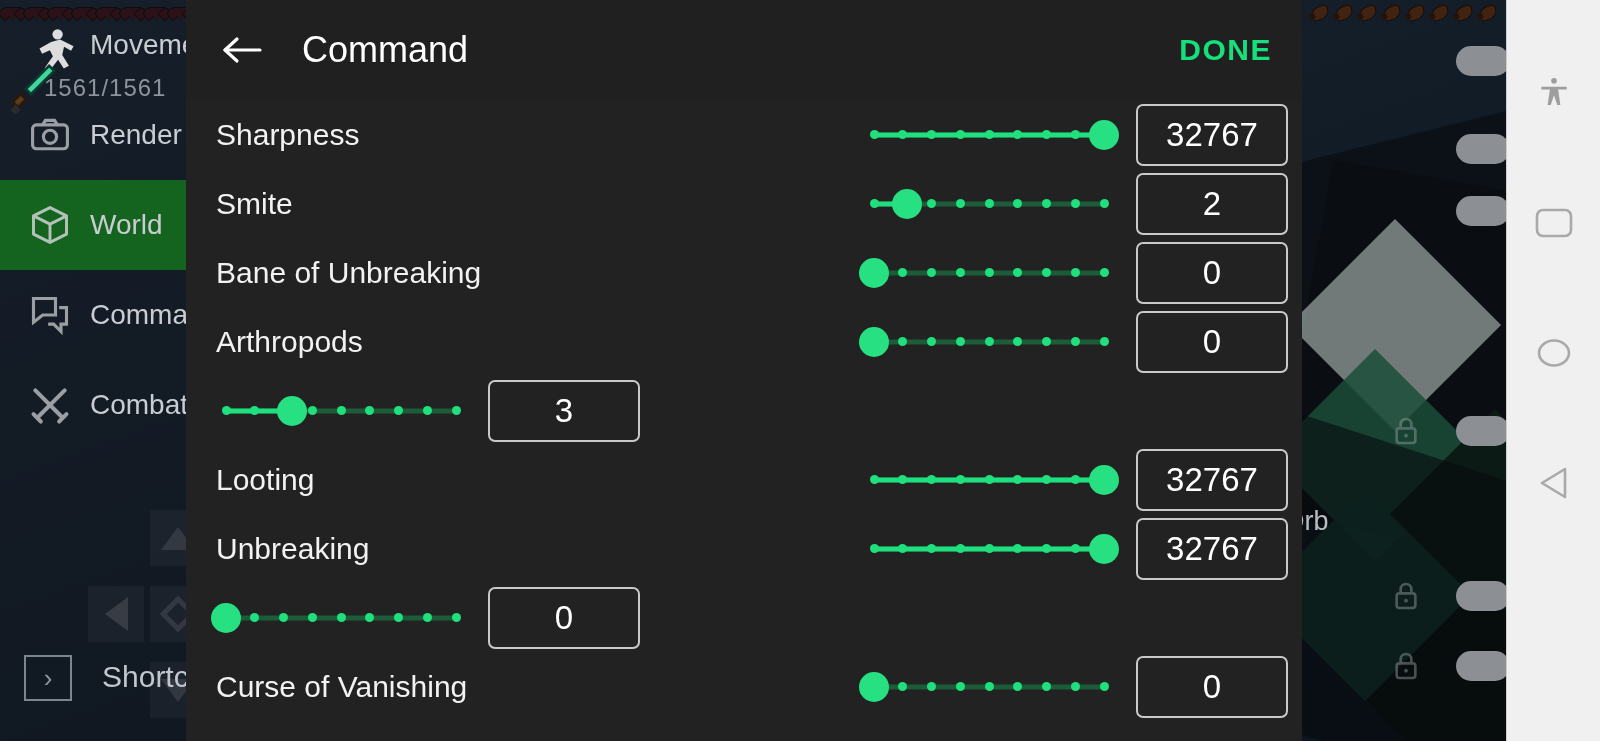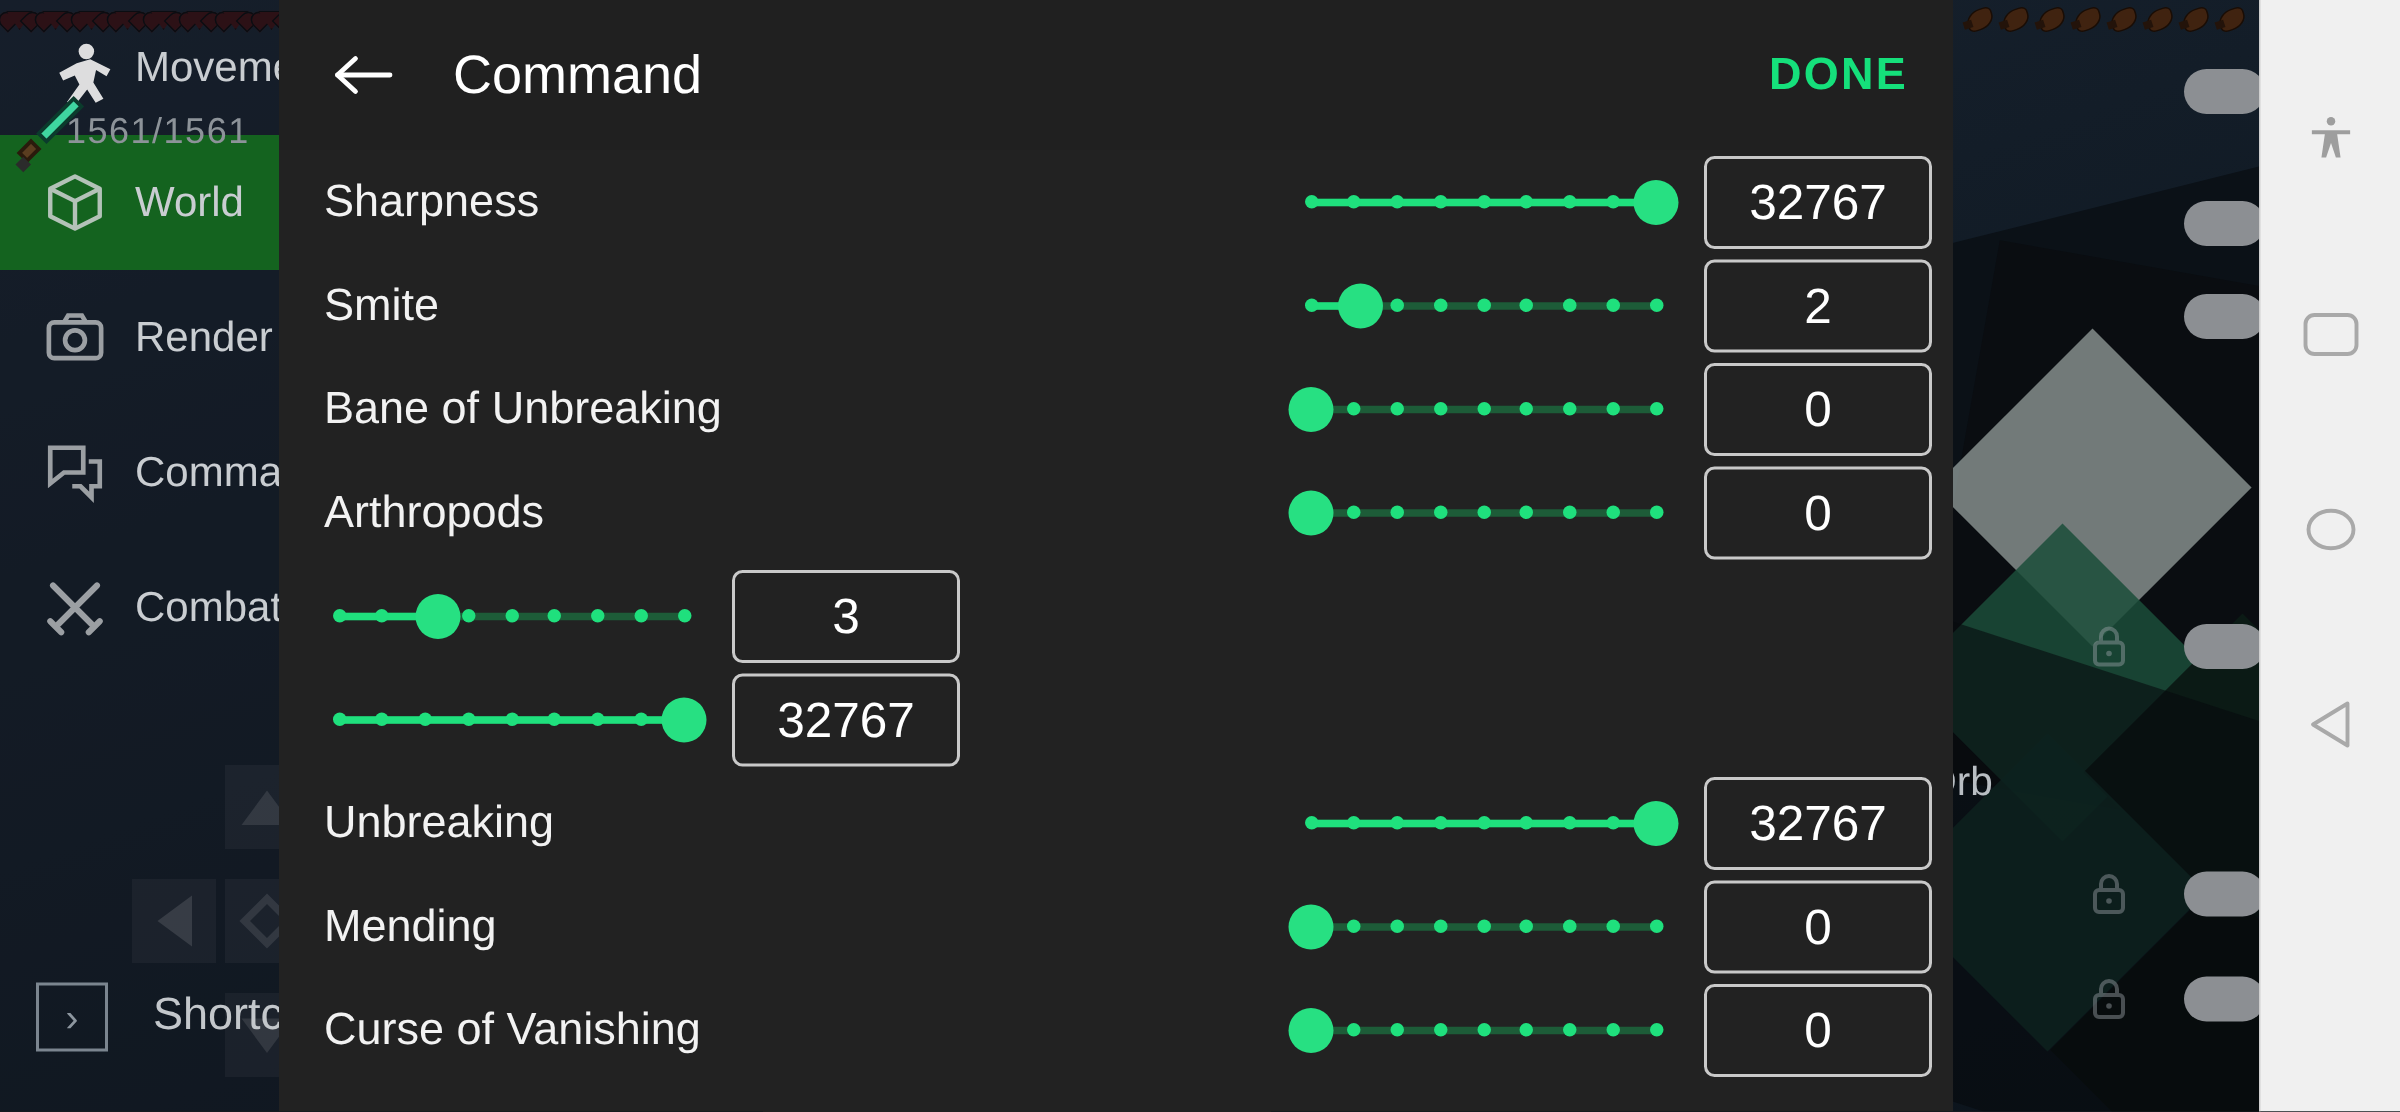--- a/index.html
+++ b/index.html
@@ -285,40 +285,40 @@
       <path d="M8 14l2 2-3 3-2-2z" fill="#5a3d20" stroke="#2a1a0c" stroke-width="1"></path>
       <path d="M4 20l2-2 2 2-2 2z" fill="#2b2b2b"></path>
     </svg>
     <div id="hp-text">1561/1561</div>
 
     <div class="mod-item" style="margin-top:0;">
       <span class="mod-icon"></span>
       <span>Movement</span>
     </div>
 
+    <div class="mod-item">
+      <span class="mod-icon">
+        <svg viewBox="0 0 24 24" fill="none" stroke="#b9bcbf" stroke-width="1.7">
+          <rect x="2.5" y="6.5" width="19" height="13" rx="2"></rect>
+            <path d="M8 6.5l1.5-2.5h5L16 6.5"></path>
+            <circle cx="12" cy="13" r="3.6"></circle>
+        </svg>
+      </span>
+      <span>Render</span>
+    </div>
+
     <div class="mod-item active">
       <span class="mod-icon">
         <svg viewBox="0 0 24 24" fill="none" stroke="#d6d8da" stroke-width="1.6" stroke-linejoin="round">
           <path d="M12 2.5 21 7v10l-9 4.5L3 17V7z"></path>
             <path d="M3 7l9 4.5L21 7"></path>
             <path d="M12 11.5V21.5"></path>
         </svg>
       </span>
       <span>World</span>
-    </div>
-
-    <div class="mod-item">
-      <span class="mod-icon">
-        <svg viewBox="0 0 24 24" fill="none" stroke="#b9bcbf" stroke-width="1.7">
-          <rect x="2.5" y="6.5" width="19" height="13" rx="2"></rect>
-            <path d="M8 6.5l1.5-2.5h5L16 6.5"></path>
-            <circle cx="12" cy="13" r="3.6"></circle>
-        </svg>
-      </span>
-      <span>Render</span>
     </div>
 
     <div class="mod-item">
       <span class="mod-icon">
         <svg viewBox="0 0 24 24" fill="none" stroke="#b9bcbf" stroke-width="1.7">
           <path d="M3 3h12v9H8l-5 4z"></path>
             <path d="M17 8h4v9h-3v4l-4-4H11"></path>
         </svg>
       </span>
       <span>Command</span>
@@ -469,20 +469,21 @@
             <span class="tick off" style="left: 62.5%;"></span>
             <span class="tick off" style="left: 75%;"></span>
             <span class="tick off" style="left: 87.5%;"></span>
             <span class="tick off" style="left: 100%;"></span>
           </div>
           <div class="thumb" style="left: calc(28.5714% + 4.28571px);"></div>
         </div>
         <div class="value-box">3</div>
       </div>
       <div class="ench-row">
+        <div class="ench-label">Looting</div>
         <div class="slider-wrap">
           <div class="track">
             <div class="track-fill" style="width: 100%;"></div>
           </div>
           <div class="ticks">
             <span class="tick on" style="left: 0%;"></span>
             <span class="tick on" style="left: 12.5%;"></span>
             <span class="tick on" style="left: 25%;"></span>
             <span class="tick on" style="left: 37.5%;"></span>
             <span class="tick on" style="left: 50%;"></span>
@@ -510,21 +511,20 @@
             <span class="tick on" style="left: 62.5%;"></span>
             <span class="tick on" style="left: 75%;"></span>
             <span class="tick on" style="left: 87.5%;"></span>
             <span class="tick on" style="left: 100%;"></span>
           </div>
           <div class="thumb" style="left: calc(100% - 10px);"></div>
         </div>
         <div class="value-box">32767</div>
       </div>
       <div class="ench-row">
-        <div class="ench-label">Mending</div>
         <div class="slider-wrap">
           <div class="track">
             <div class="track-fill" style="width: 0%;"></div>
           </div>
           <div class="ticks">
             <span class="tick on" style="left: 0%;"></span>
             <span class="tick off" style="left: 12.5%;"></span>
             <span class="tick off" style="left: 25%;"></span>
             <span class="tick off" style="left: 37.5%;"></span>
             <span class="tick off" style="left: 50%;"></span>

